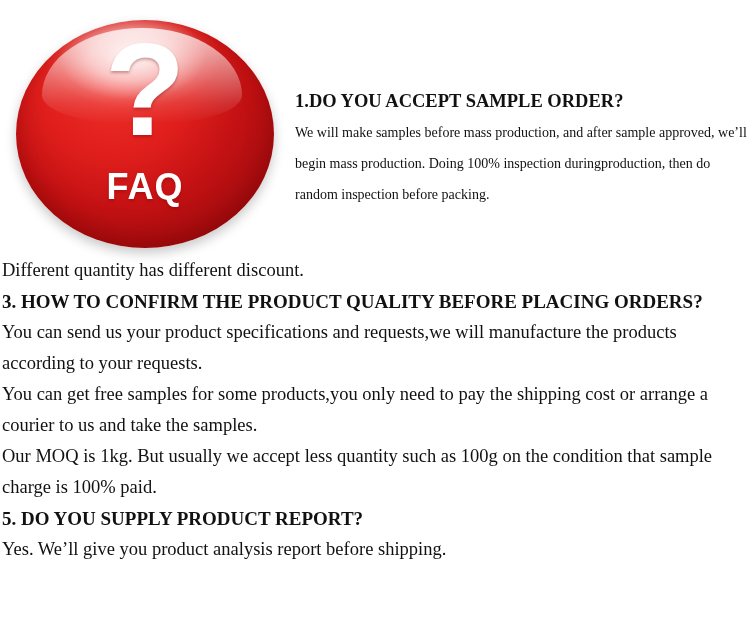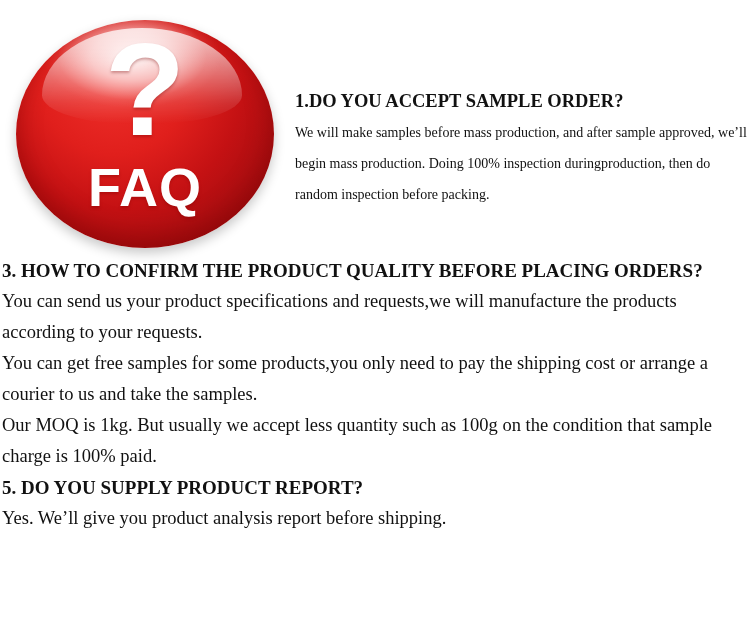--- a/index.html
+++ b/index.html
@@ -64,21 +64,21 @@
     text-shadow: 0 2px 3px rgba(120,0,0,0.35);
   }
   .faq-word {
     position: absolute;
     left: 0;
     top: 146px;
     width: 274px;
     text-align: center;
     font-family: "Liberation Sans", sans-serif;
     font-weight: bold;
-    font-size: 54px;
+    font-size: 36px;
     line-height: 54px;
     letter-spacing: 1px;
     color: #ffffff;
     text-shadow: 0 2px 3px rgba(120,0,0,0.35);
   }
 
   
   .top-block {
     position: absolute;
     left: 295px;
@@ -119,20 +119,21 @@
     <div class="faq-qmark">?</div>
     <div class="faq-word">FAQ</div>
   </div>
 
   <div class="top-block">
     <p class="q">1.DO YOU ACCEPT SAMPLE ORDER?</p>
     <p class="a">We will make samples before mass production, and after sample approved, we’ll begin mass production. Doing 100% inspection duringproduction, then do random inspection before packing.</p>
   </div>
 
   <div class="flow-block">
+    <p class="a">Different quantity has different discount.</p>
 
     <p class="q">3. HOW TO CONFIRM THE PRODUCT QUALITY BEFORE PLACING ORDERS?</p>
     <p class="a">You can send us your product specifications and requests,we will manufacture the products according to your requests.</p>
     <p class="a">You can get free samples for some products,you only need to pay the shipping cost or arrange a courier to us and take the samples.</p>
 
     <p class="a">Our MOQ is 1kg. But usually we accept less quantity such as 100g on the condition that sample charge is 100% paid.</p>
 
     <p class="q">5. DO YOU SUPPLY PRODUCT REPORT?</p>
     <p class="a">Yes. We’ll give you product analysis report before shipping.</p>
   </div>

